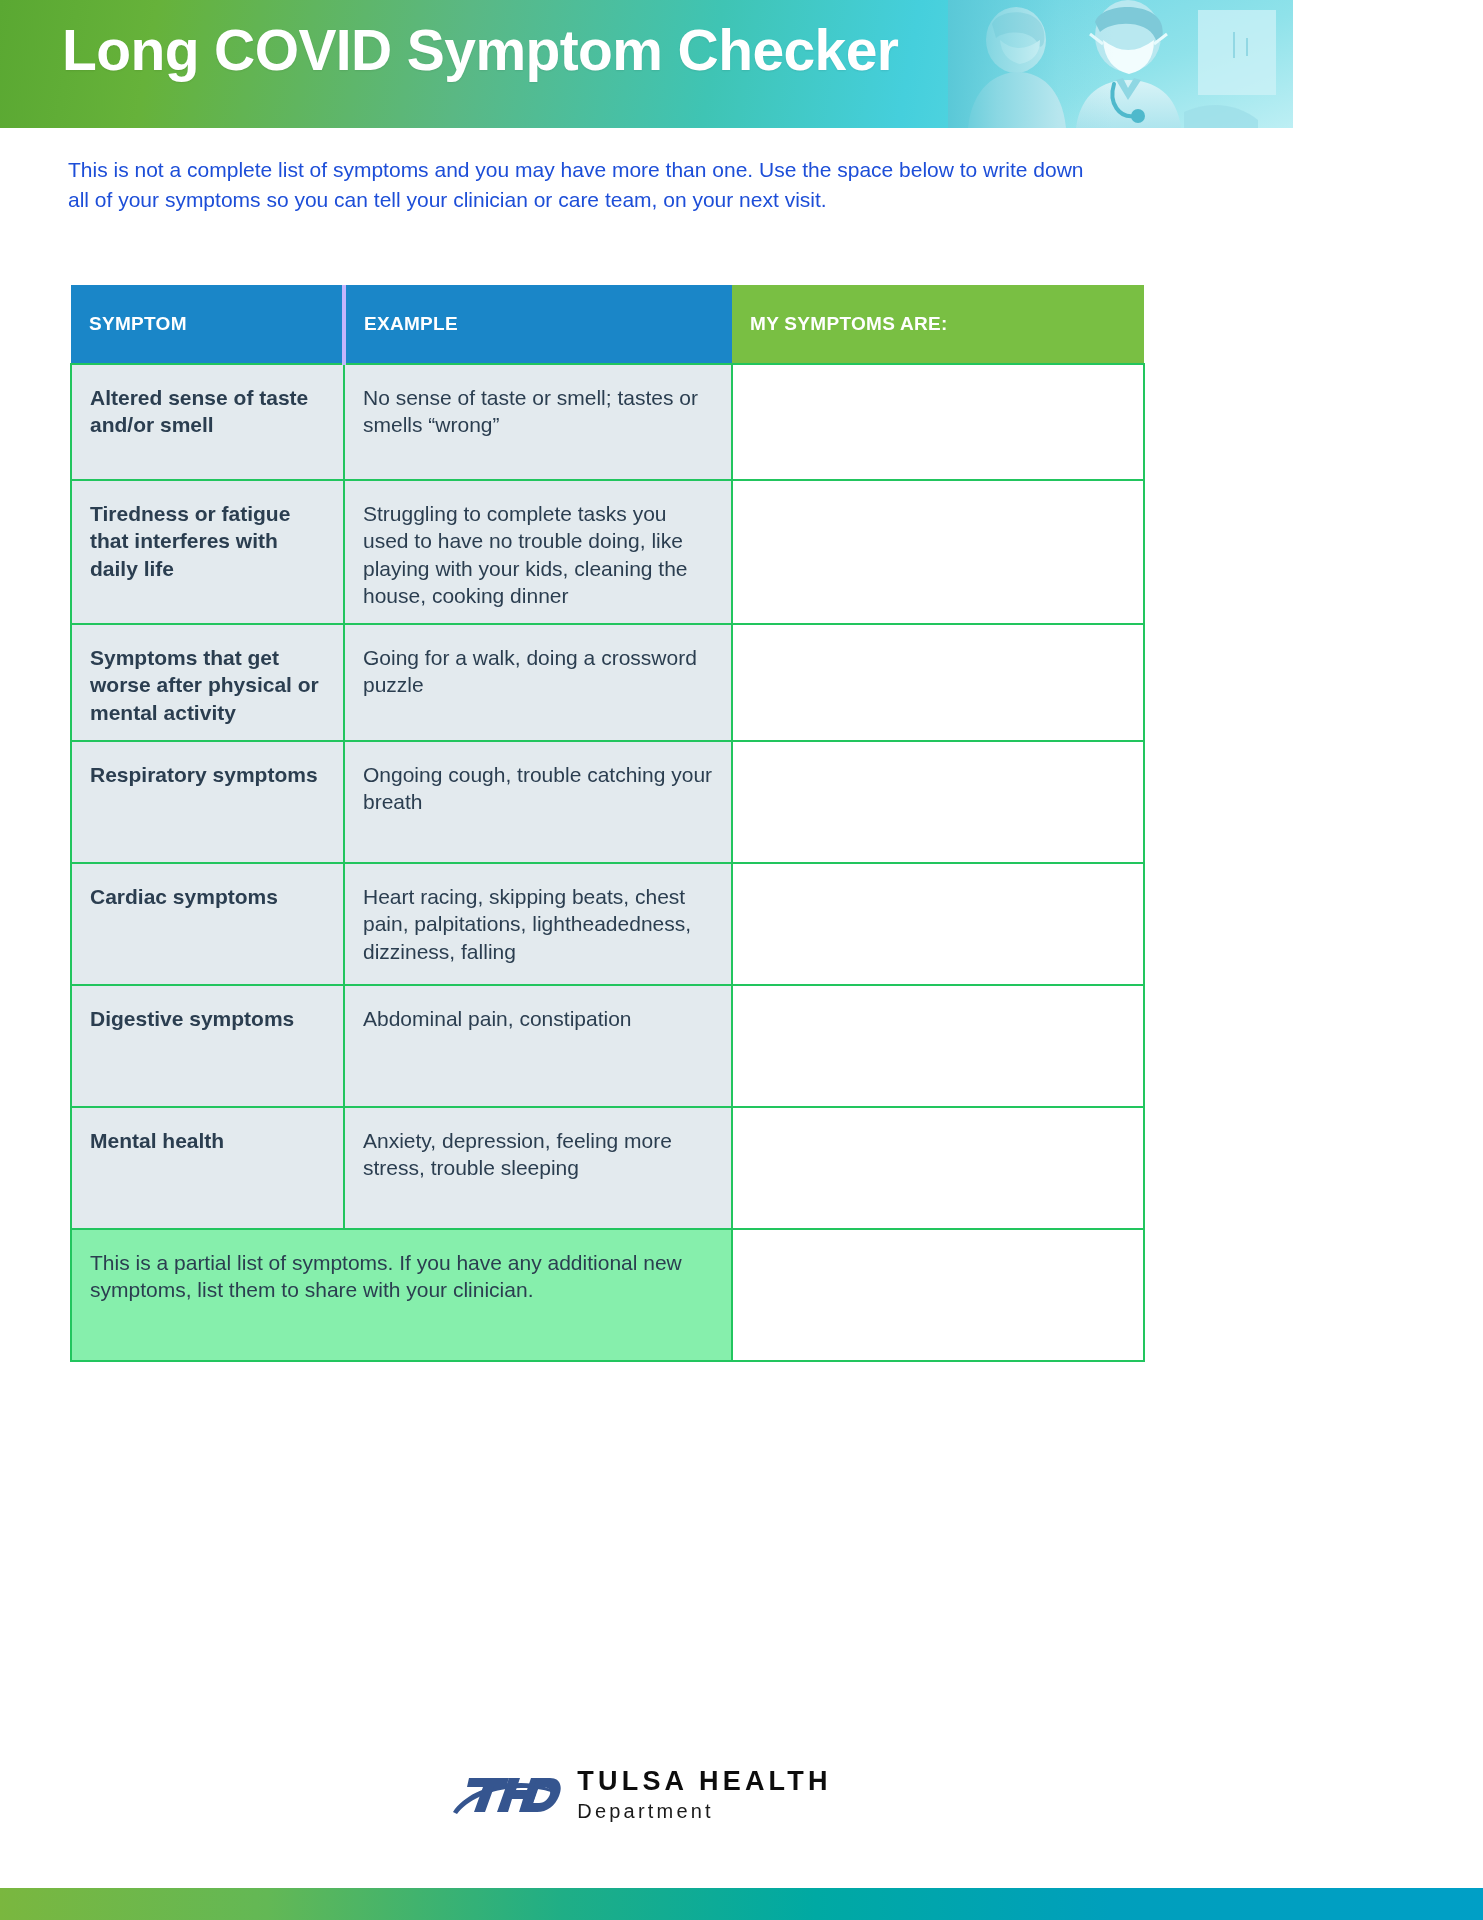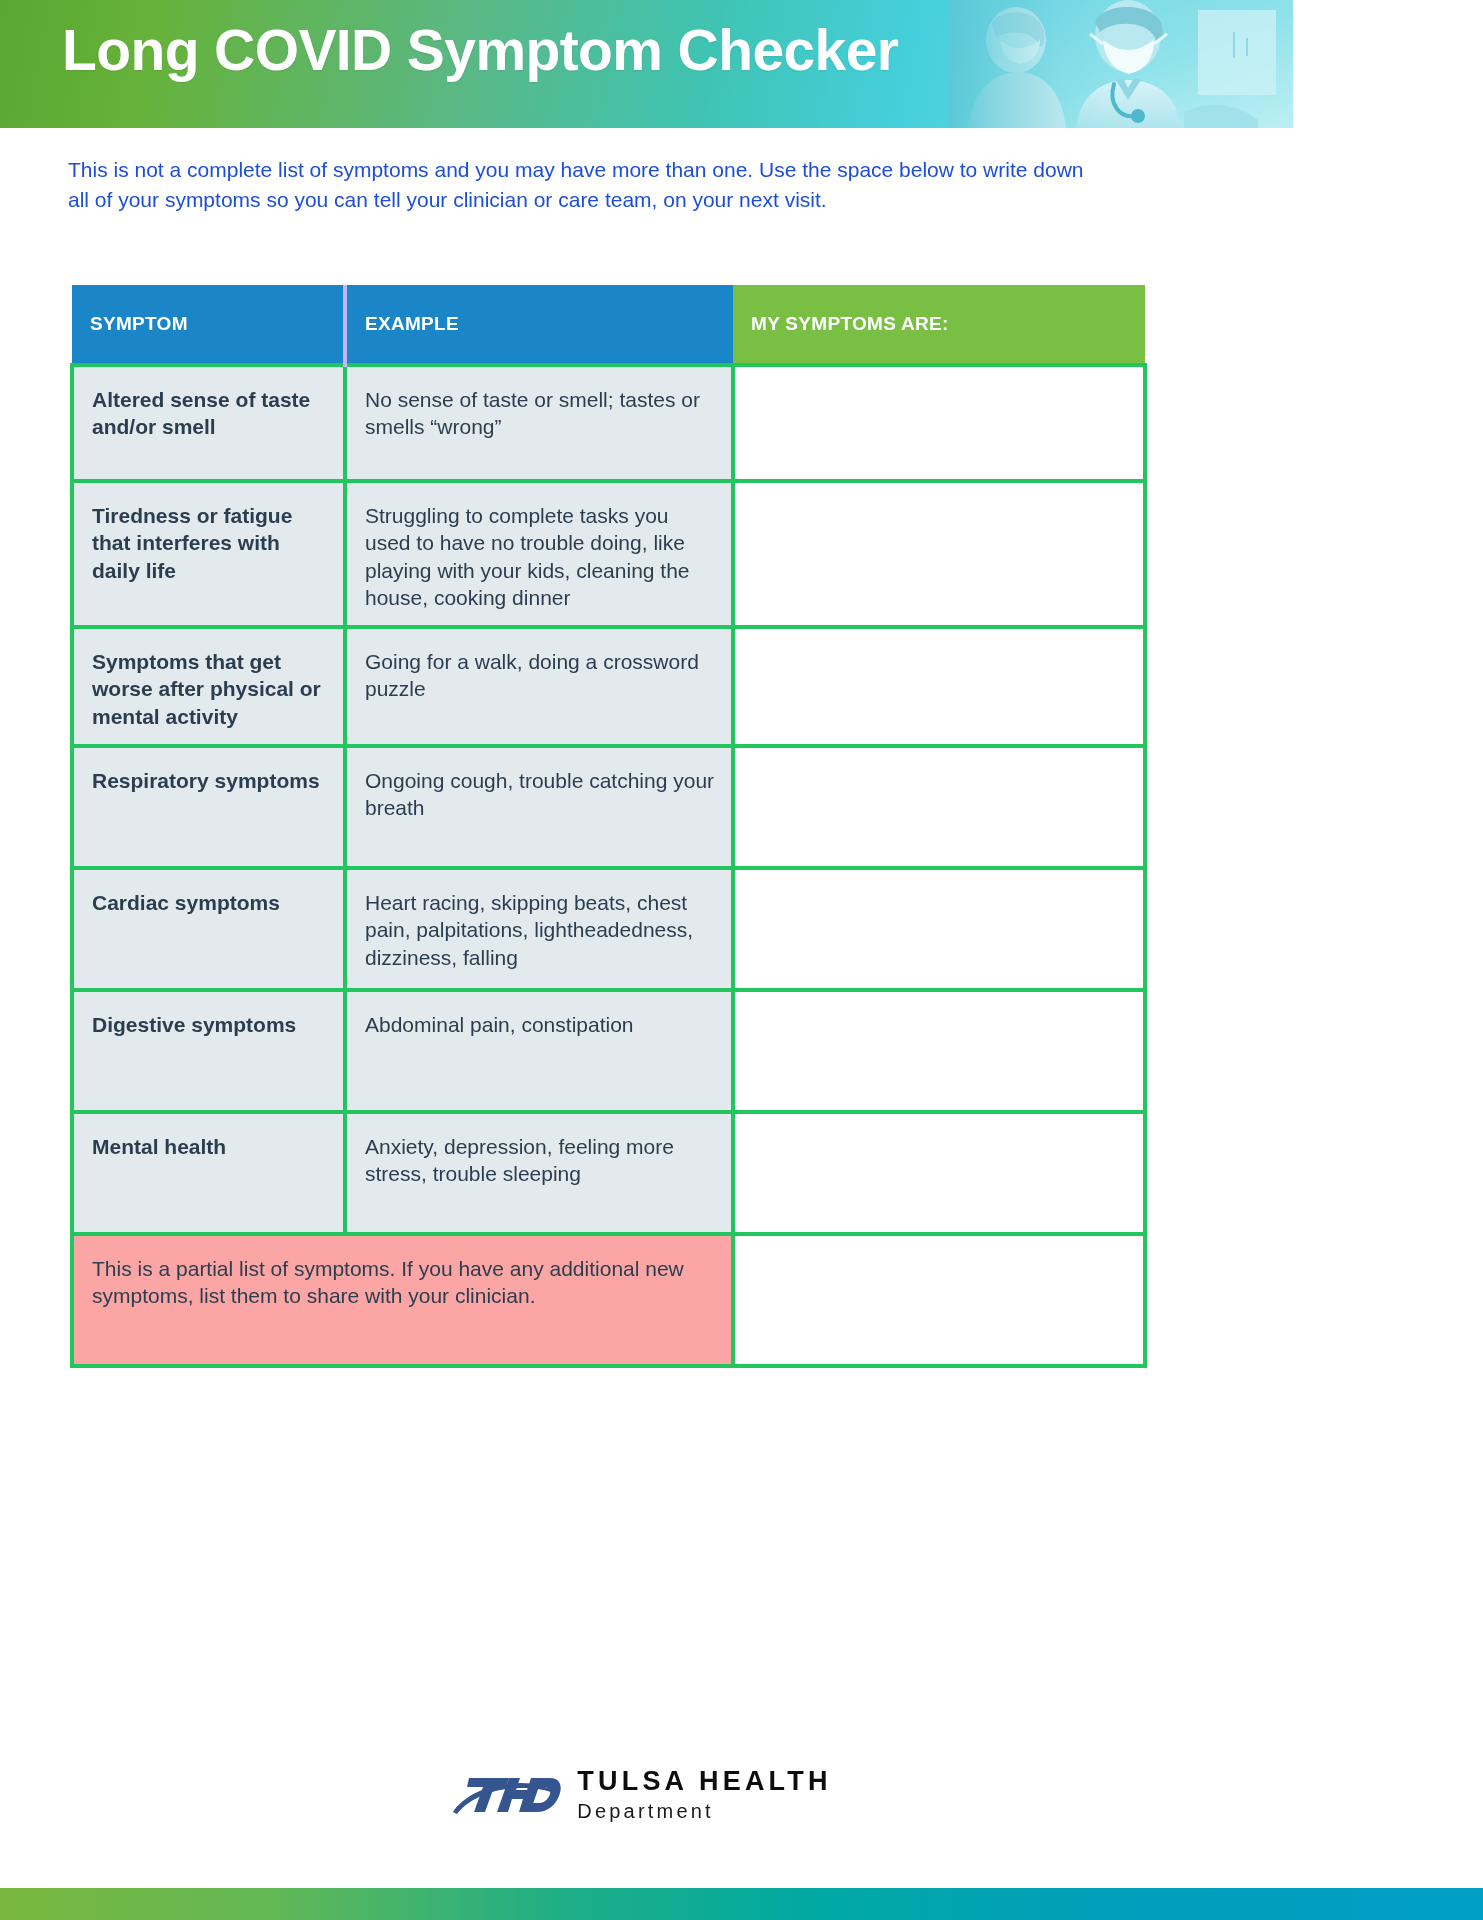--- a/index.html
+++ b/index.html
@@ -102,39 +102,39 @@
   }
   th.h-symptom  { background: #1a86c8; }
   th.h-example  { background: #1a86c8; border-left: 4px solid #c4b5fd; }
   th.h-mine     { background: #79bf43; padding-left: 24px; }
 
   table.checker td {
     vertical-align: top;
     font-size: 21px;
     line-height: 1.30;
     color: #2b3e50;
-    border: 4px solid #22c55e;
+    border: 2px solid #22c55e;
     padding: 19px 16px 14px 18px;
     font-family: "Liberation Sans", sans-serif;
   }
   td.sym {
     background: #e3eaee;
     font-weight: bold;
     color: #1f3346;
   }
   td.exm {
     background: #e3eaee;
     color: #2b3e50;
   }
   td.mine {
     background: #ffffff;
     border: 1px solid #8aa4b4;
   }
   td.note {
-    background: #fca5a5;
+    background: #86efac;
     font-weight: normal;
     color: #1f3346;
     font-size: 21.5px;
   }
 
   
   .footer-logo {
     position: absolute;
     left: 0;
     top: 1766px;

